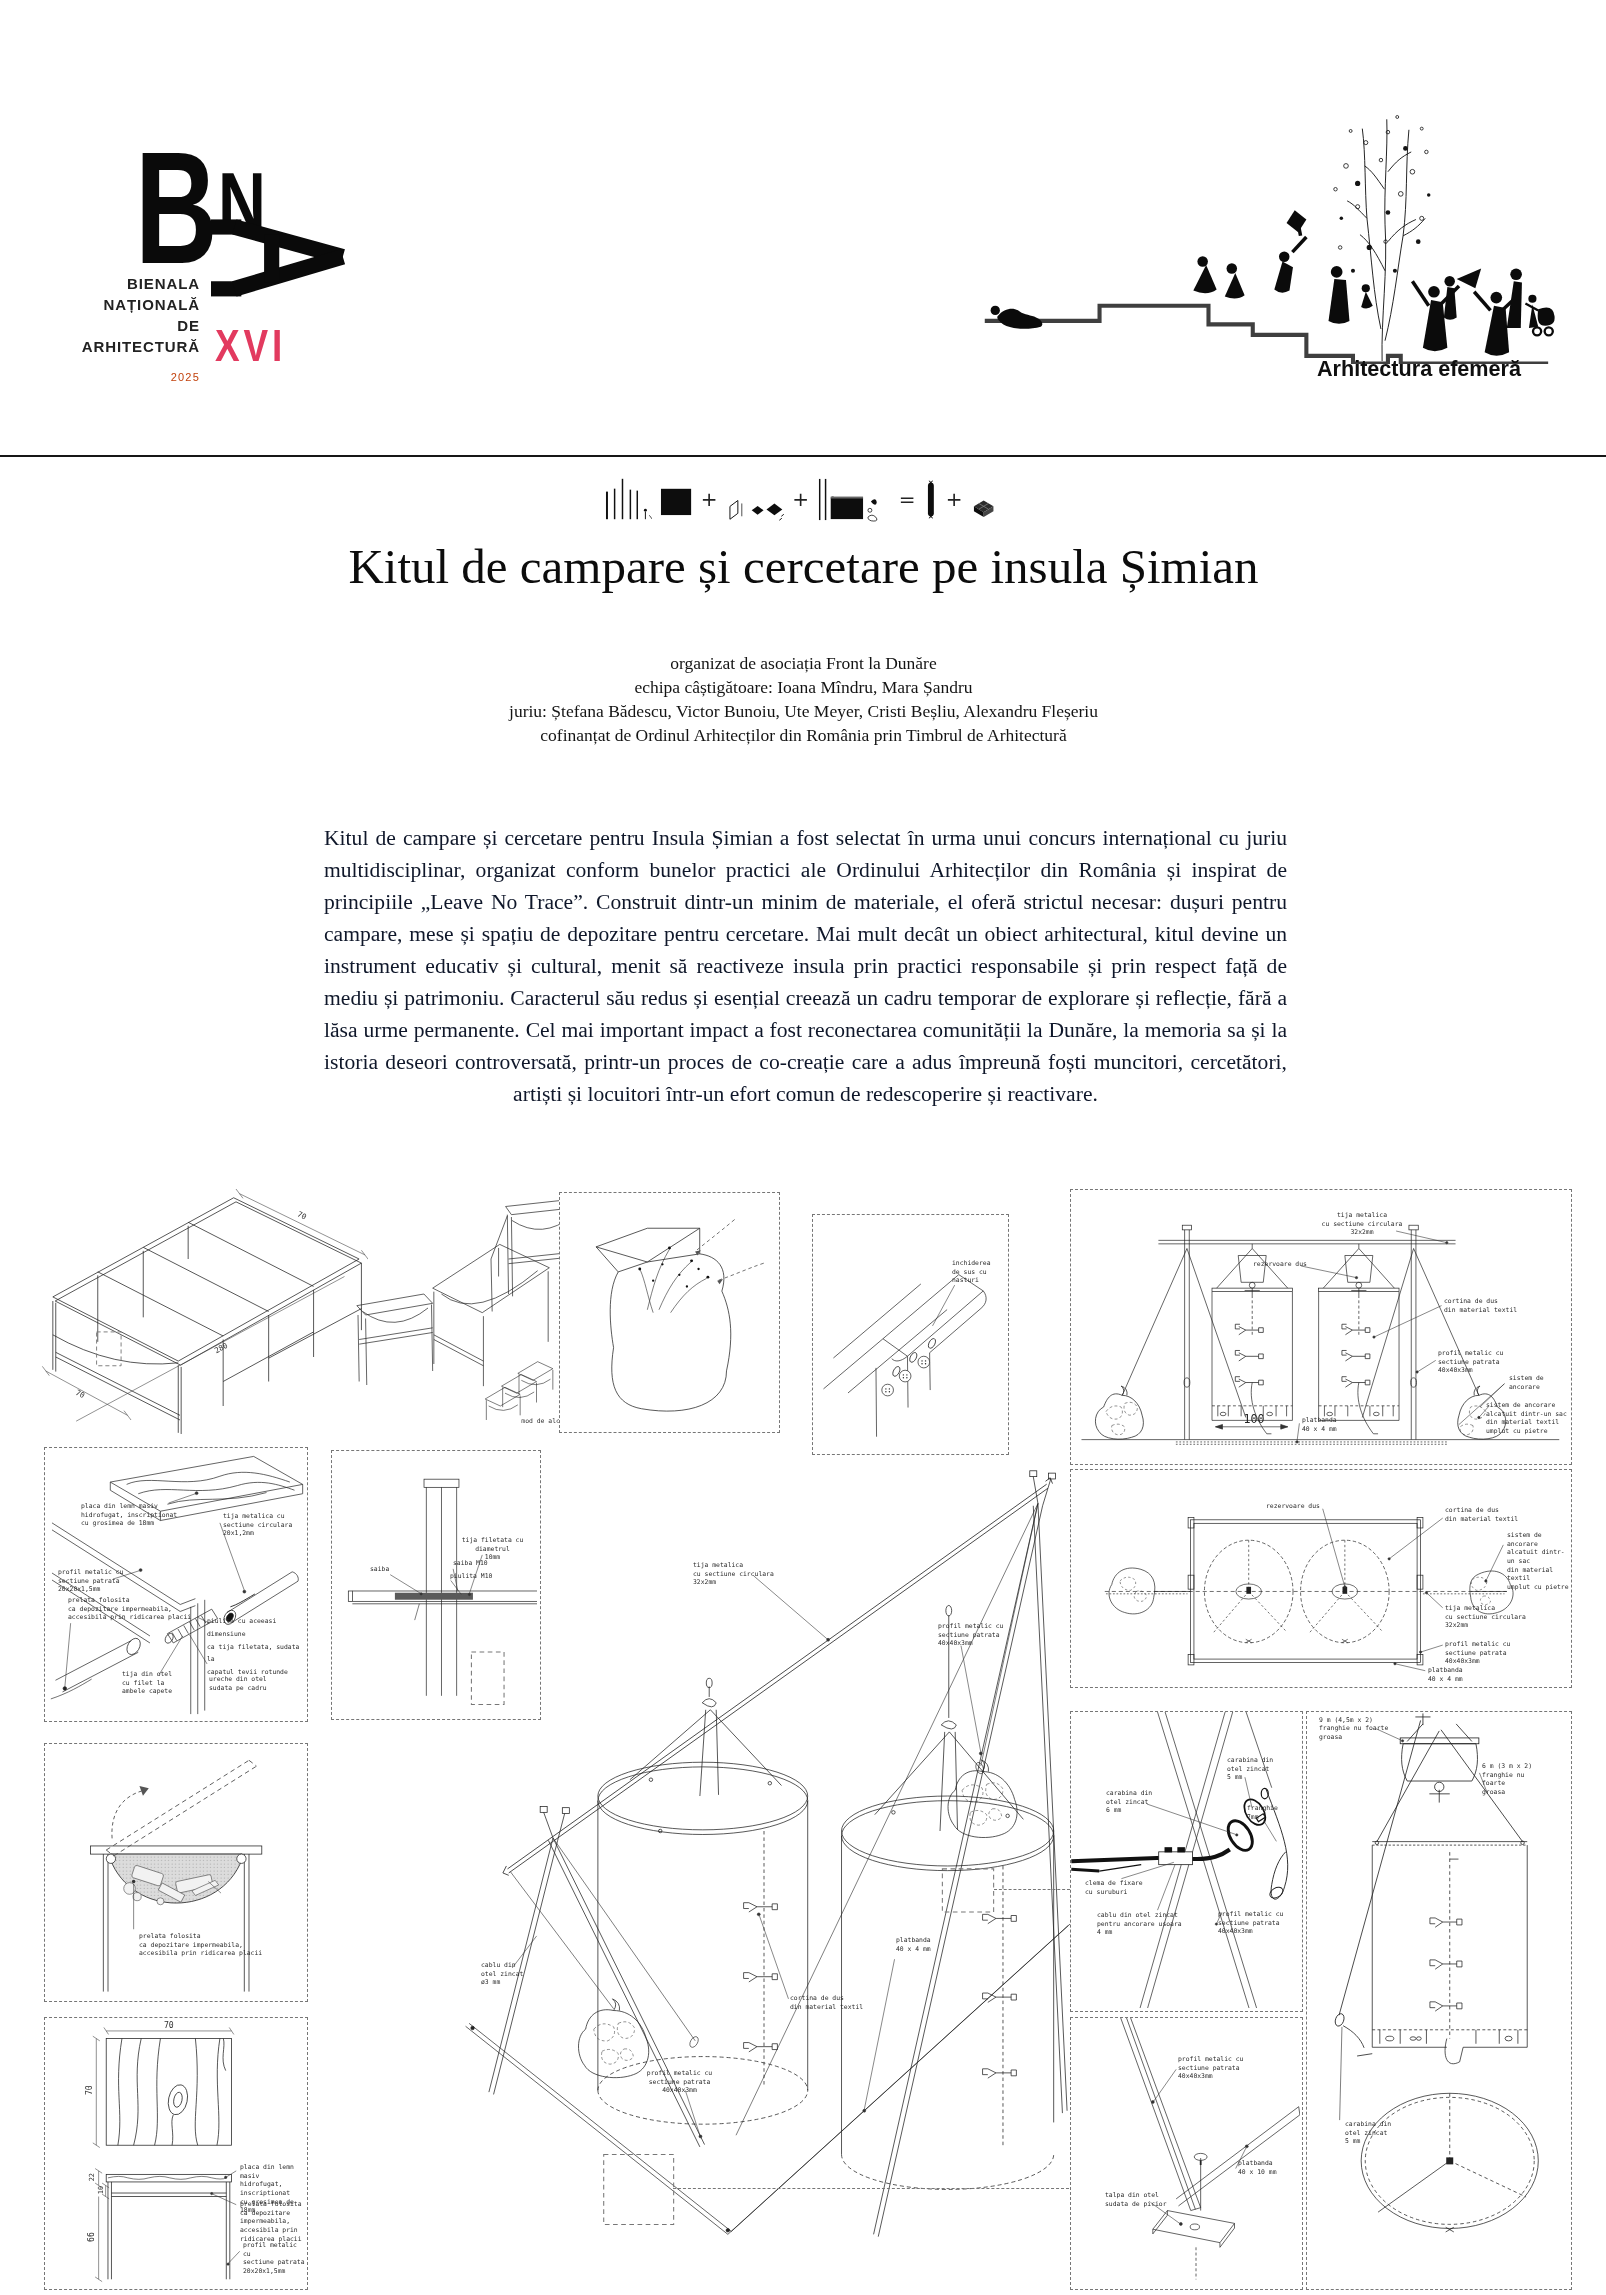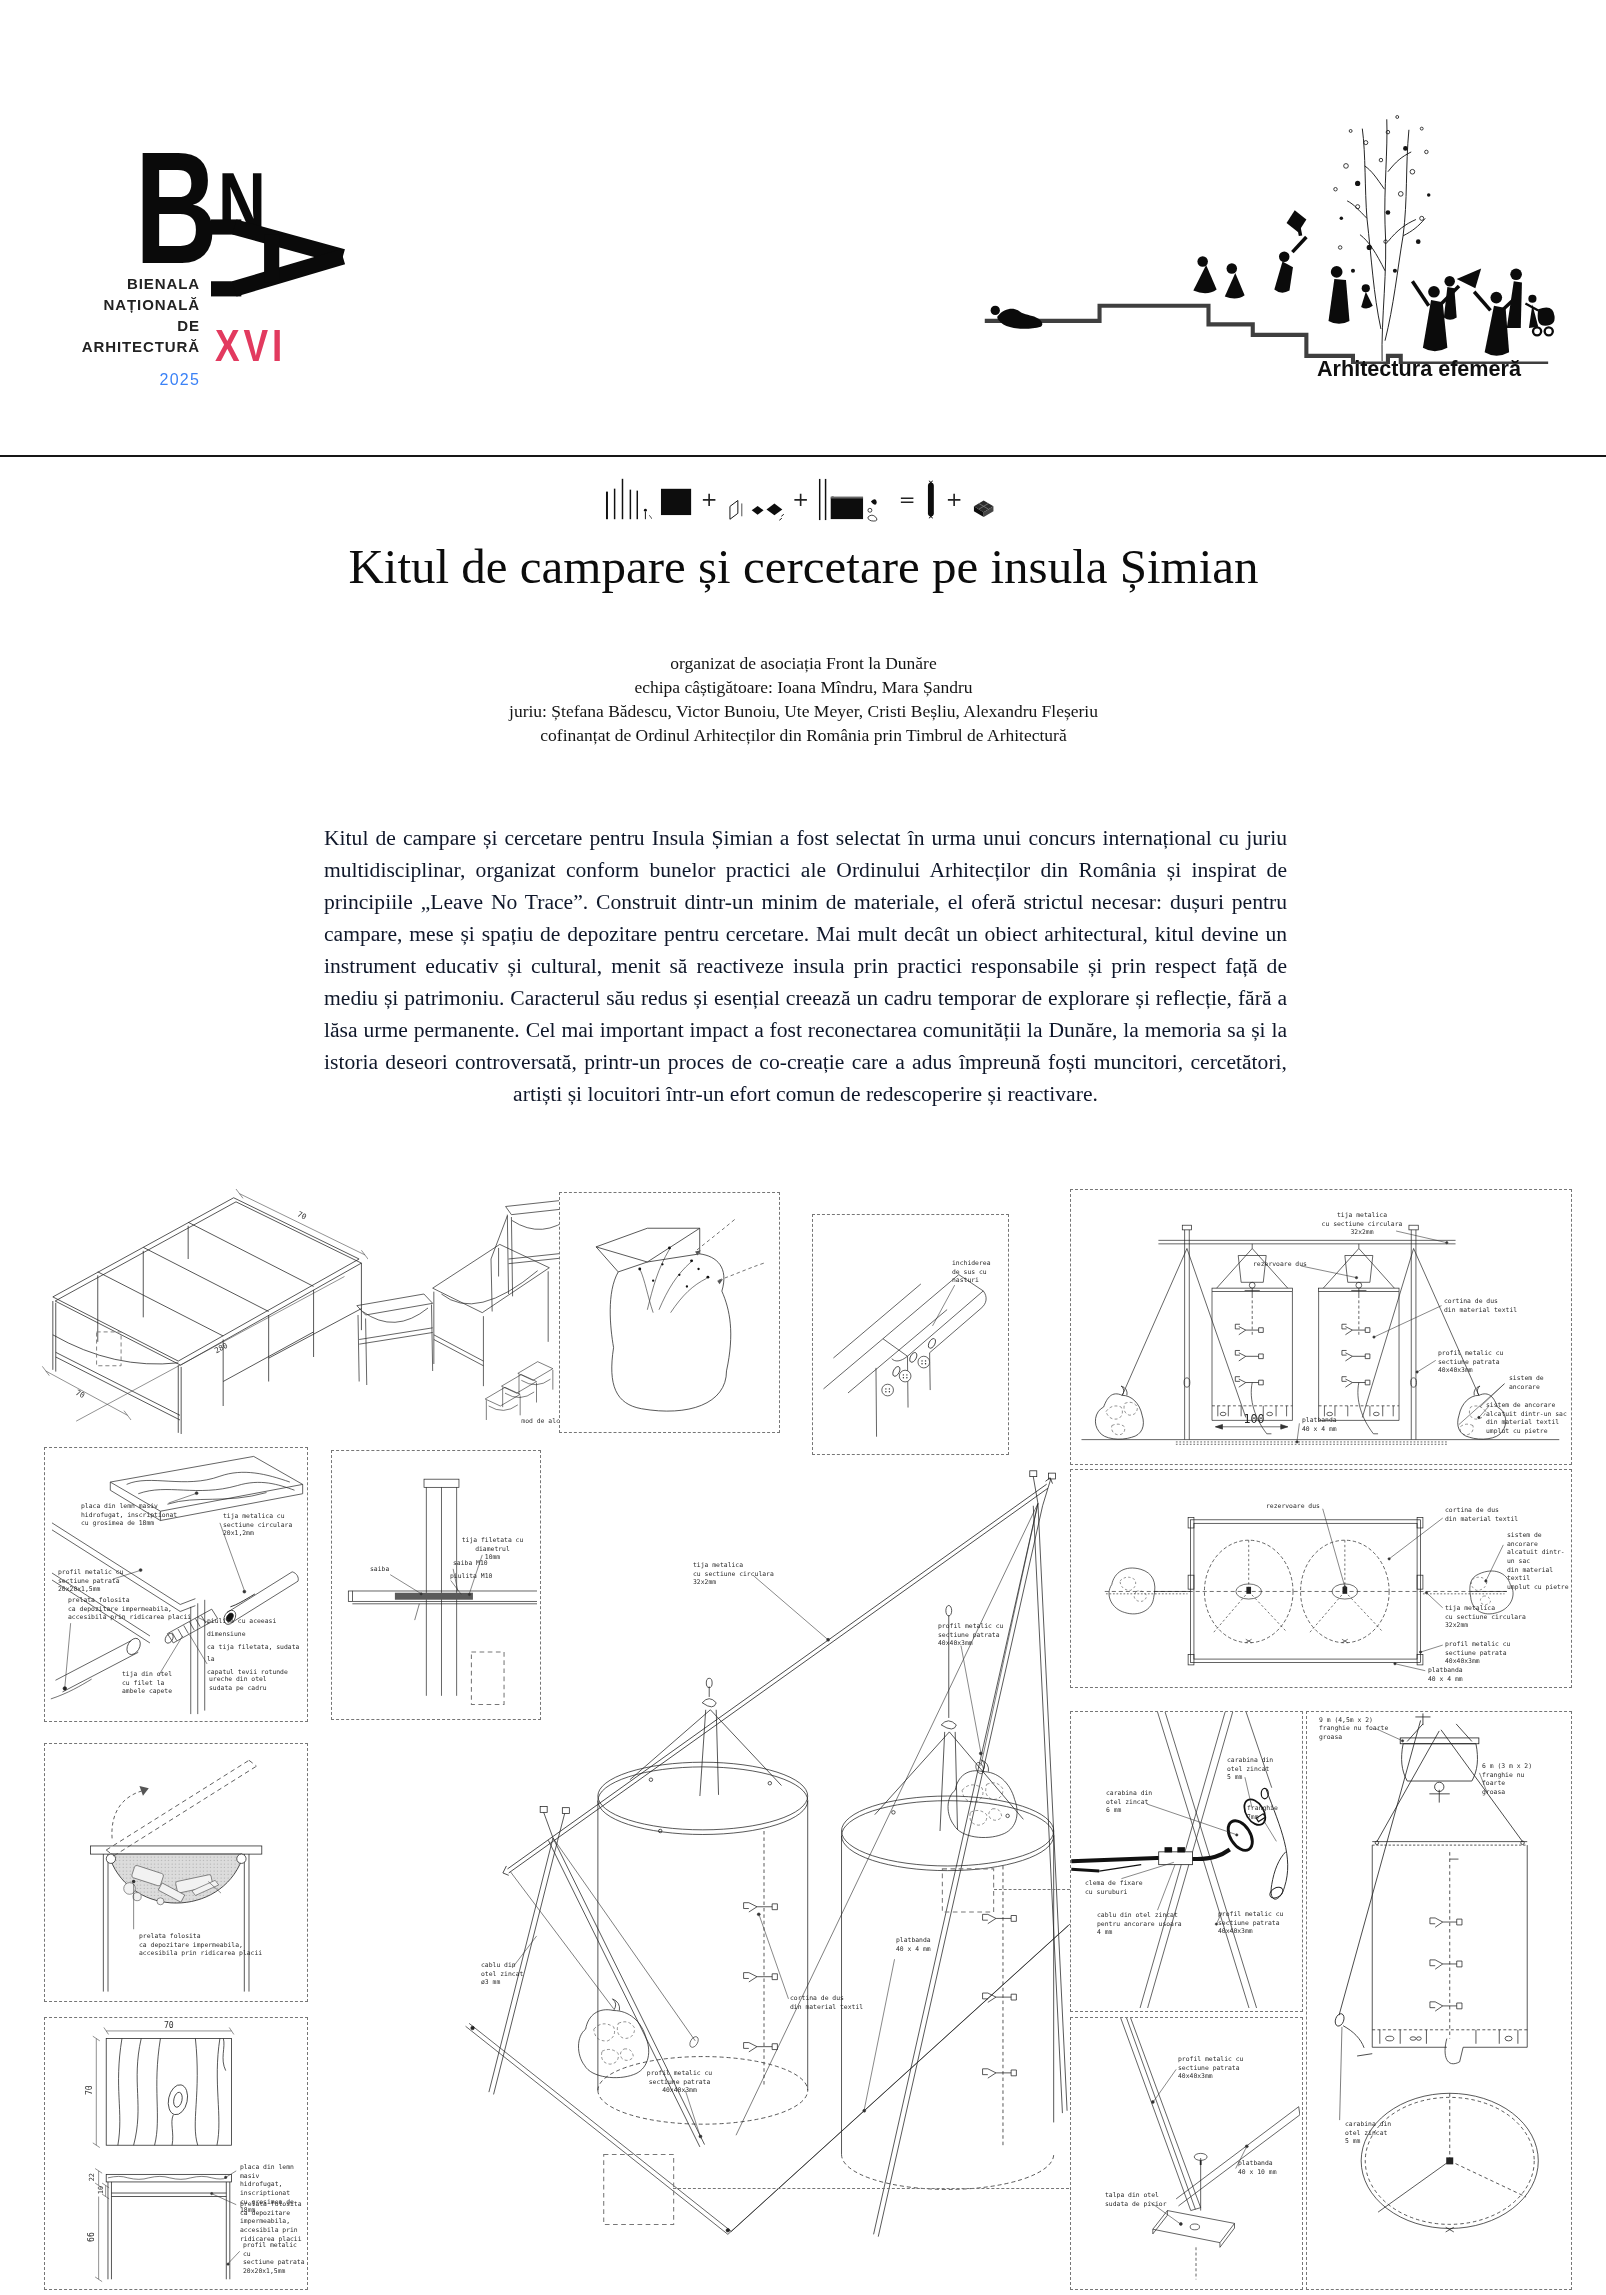--- a/index.html
+++ b/index.html
@@ -7,21 +7,21 @@
         font-family:"Liberation Sans",sans-serif;color:#111;overflow:hidden;}
   .abs{position:absolute;}
   
   .logo-b{position:absolute;left:135px;top:129px;font-size:159px;line-height:1;font-weight:700;
           transform:scaleX(.72);transform-origin:left top;color:#0a0a0a;}
   .logo-n{position:absolute;left:218px;top:160px;font-size:85px;line-height:1;font-weight:700;
           transform:scaleX(.78);transform-origin:left top;color:#0a0a0a;}
   .logo-lines{position:absolute;left:69px;top:273px;width:131px;text-align:right;
           font-size:15px;line-height:21px;letter-spacing:0.9px;font-weight:700;color:#222;}
   .logo-year{position:absolute;left:69px;top:371px;width:131px;text-align:right;
-          font-size:16px;letter-spacing:1.2px;color:#3b82f6;}
+          font-size:11px;letter-spacing:1.2px;color:#c2410c;}
   .logo-xvi{position:absolute;left:215px;top:320px;font-size:45px;font-weight:700;letter-spacing:4.7px;
           transform:scaleX(.82);transform-origin:left top;}
   .category{position:absolute;left:1224px;top:356px;width:297px;text-align:right;
           font-size:21.6px;font-weight:700;color:#0f0f0f;}
   .divider{position:absolute;left:0;top:455px;width:1607px;height:2.3px;background:#161616;}
   
   .icon-row{position:absolute;left:605px;top:472px;width:391px;height:54px;display:flex;
           align-items:center;gap:8.2px;}
   .icon-sign{font-family:"DejaVu Sans",sans-serif;font-size:20px;color:#222;line-height:1;}
   

